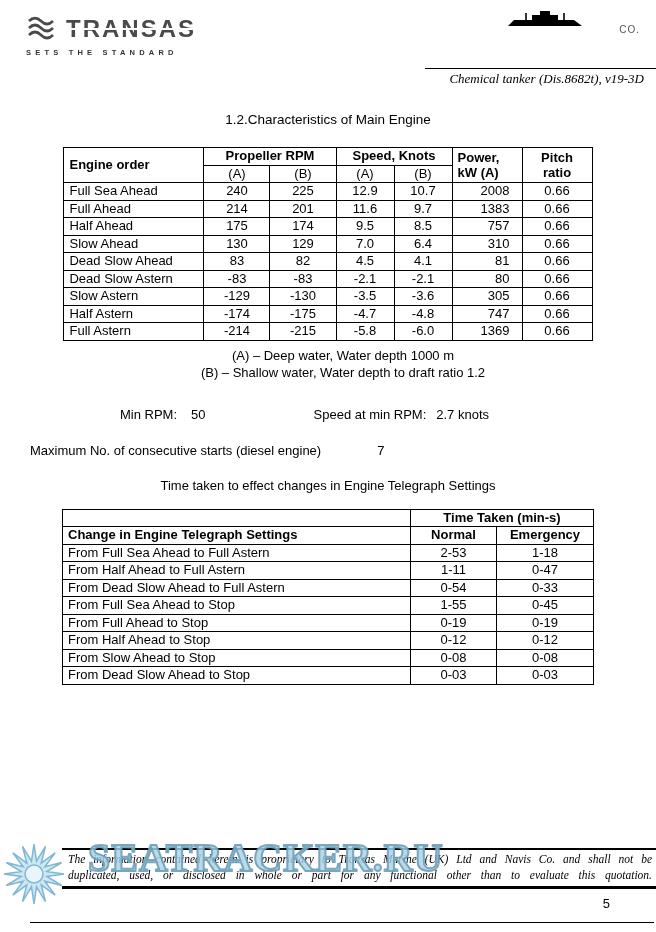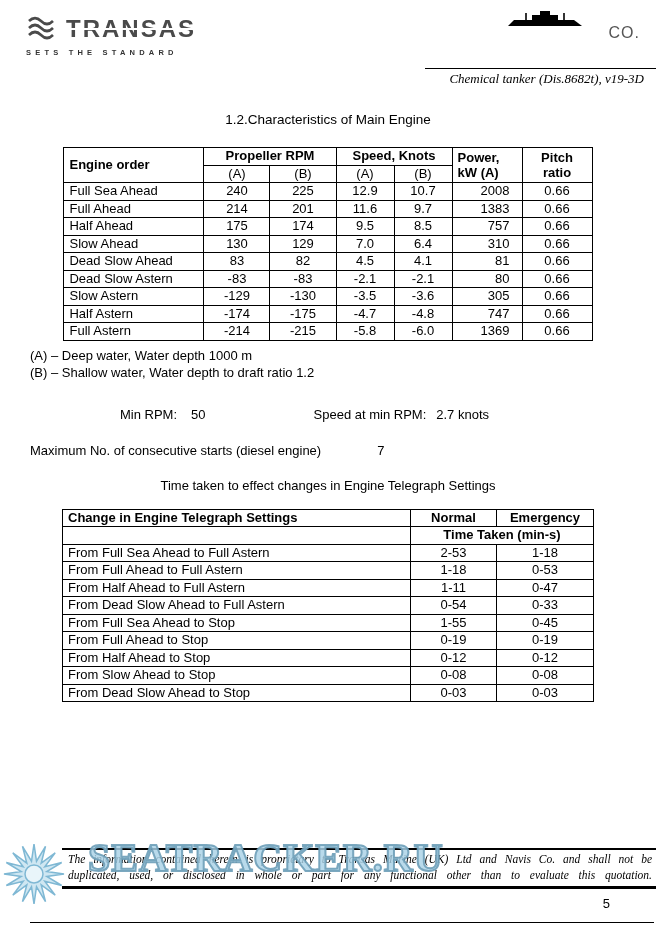--- a/index.html
+++ b/index.html
@@ -20,21 +20,21 @@
   }
   .transas-name .strike {
     position:absolute; left:0; right:0; top:46%; height:2px; background:#fff;
   }
   .transas-tagline {
     margin-top:3px; font-size:7.5px; font-weight:bold; letter-spacing:4.2px;
     color:#333; white-space:nowrap;
   }
   .navis-logo { position:absolute; right:16px; top:10px; width:190px; text-align:center; }
   .navis-name { font-weight:900; font-size:36px; letter-spacing:1px; line-height:0.95; color:#000; }
-  .navis-co { position:absolute; right:0px; top:14px; font-size:16px; color:#555; letter-spacing:1px; }
+  .navis-co { position:absolute; right:0px; top:14px; font-size:10px; color:#555; letter-spacing:1px; }
   .header-rule { position:absolute; top:68px; left:425px; right:0; border-top:1.5px solid #000; }
   .doc-ref {
     position:absolute; top:71px; right:12px;
     font-family:"Liberation Serif", serif; font-style:italic; font-size:13px;
   }
 
   
   .page-title { margin-top:16px; text-align:center; font-weight:normal; font-size:13.5px; }
 
   
@@ -50,21 +50,21 @@
   .engine-table { width:528px; margin-top:20px; }
   .engine-table td { text-align:center; }
   .engine-table td:first-child { text-align:left; padding-left:5px; }
   .engine-table td:nth-child(6) { text-align:right; padding-right:12px; }
   .engine-table th.multiline { line-height:15px; }
   .telegraph-table { width:531px; margin-top:16px; }
   .telegraph-table td { text-align:center; }
   .telegraph-table td:first-child { text-align:left; padding-left:5px; }
 
   
-  .notes { margin:6px 0 0 30px; line-height:17px; }
+  .notes { margin:6px 0 0 30px; line-height:17px;text-align:center; }
   .minrpm-row { margin-top:26px; white-space:nowrap; }
   .minrpm-row .l1 { margin-left:120px; }
   .minrpm-row .v1 { margin-left:14px; }
   .minrpm-row .l2 { margin-left:108px; }
   .minrpm-row .v2 { margin-left:10px; }
   .maxstarts-row { margin-top:21px; margin-left:30px; white-space:nowrap; }
   .maxstarts-row .v { margin-left:56px; }
   .telegraph-caption { margin-top:20px; text-align:center; }
 
   
@@ -257,39 +257,34 @@
   <div class="telegraph-caption">Time taken to effect changes in Engine Telegraph Settings</div>
 
   <table class="tbl telegraph-table">
     <colgroup>
       <col style="width:348px">
         <col style="width:86px">
         <col style="width:97px">
     </colgroup>
     <thead>
       <tr>
+        <td></td>
+        <th colspan="2">Time Taken (min-s)</th>
+      </tr>
+      <tr>
         <th class="th-left">Change in Engine Telegraph Settings</th>
         <th>Normal</th>
         <th>Emergency</th>
       </tr>
-      <tr>
-        <td></td>
-        <th colspan="2">Time Taken (min-s)</th>
-      </tr>
     </thead>
     <tbody>
         <tr>
           <td>From Full Sea Ahead to Full Astern</td>
           <td>2-53</td>
           <td>1-18</td>
-        </tr>
-        <tr>
-          <td>From Full Ahead to Full Astern</td>
-          <td>1-18</td>
-          <td>0-53</td>
         </tr>
         <tr>
           <td>From Half Ahead to Full Astern</td>
           <td>1-11</td>
           <td>0-47</td>
         </tr>
         <tr>
           <td>From Dead Slow Ahead to Full Astern</td>
           <td>0-54</td>
           <td>0-33</td>

